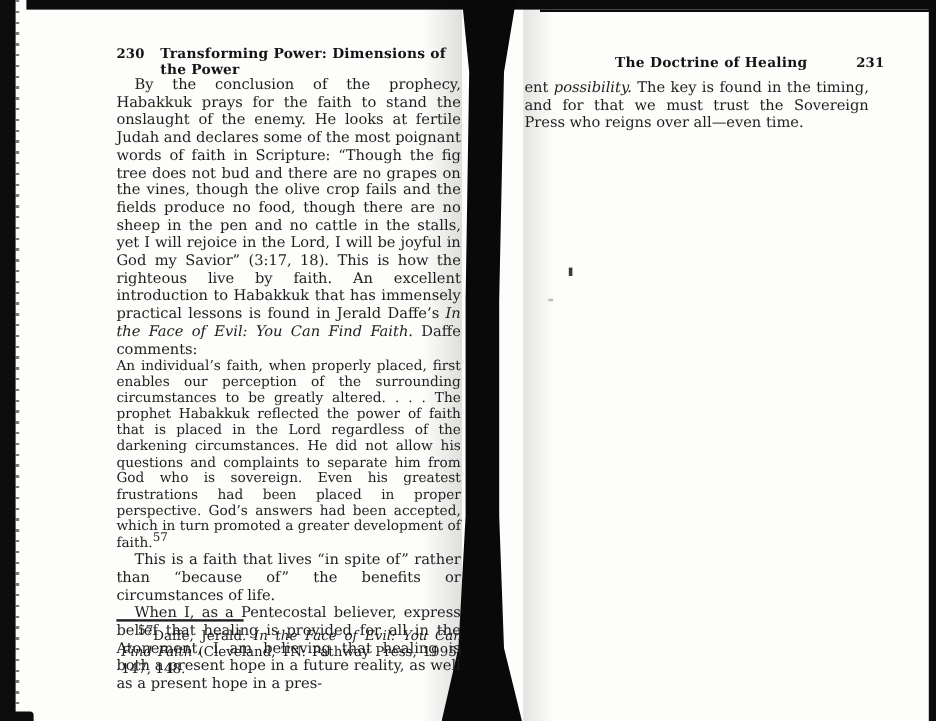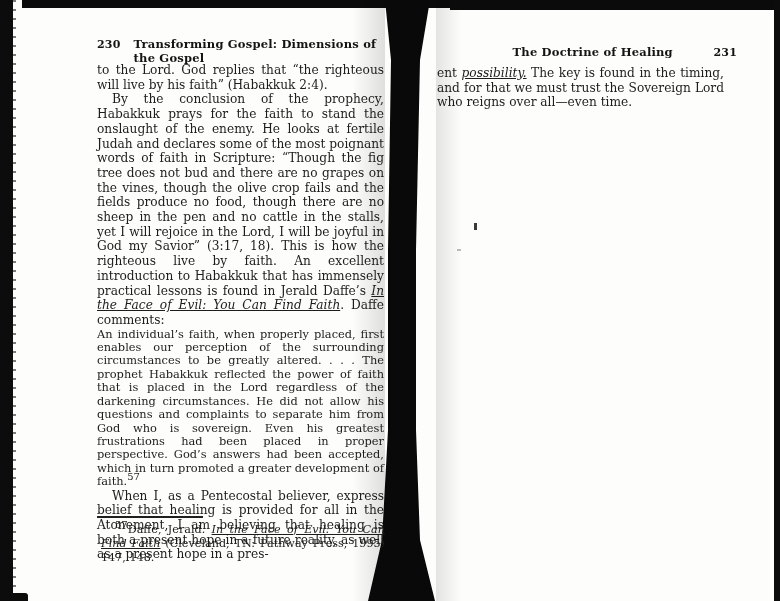--- a/index.html
+++ b/index.html
@@ -38,21 +38,21 @@
   .ph-right .ph-title { flex:1; text-align:center; margin-left:30px; }
   .ph-right .ph-num { margin-left:8px; }
 
   
   .body-col { position:absolute; width:287px; font-size:12.2px; line-height:14.7px;
     text-align:justify; color:#1d1d1d; }
   .bc-left  { left:97px; top:63px; }
   .bc-right { left:437px; top:66px; }
   .body-col p { margin:0; }
   .indent { text-indent:15px; }
-  .it { font-style:italic;text-decoration:underline; }
+  .it { font-style:italic; }
   sup { font-size:10px; line-height:0; }
   .quote { margin:13px 38px 11px 18px; font-size:11.4px; line-height:13.4px; text-align:justify; }
 
   
   .footnote { position:absolute; left:97px; top:516px; width:292px; }
   .fn-rule { width:106px; height:2px; background:#1f1f1f; margin-bottom:5px; }
   .fn-text { margin:4px; font-size:11.2px; line-height:13.8px; text-indent:14px; text-align:justify; }
 
   
   .speck-1 { position:absolute; left:474px; top:223px; width:3px; height:7px; background:#3a3a3a; }
@@ -68,40 +68,40 @@
   <div class="strip-left"></div>
   <div class="strip-left-tex"></div>
   <div class="strip-right"></div>
   <div class="blob-bottom-left"></div>
   <div class="gutter-shade-l"></div>
   <div class="gutter-shade-r"></div>
   <div class="gutter"></div>
 
   <div class="page-header ph-left">
     <span class="ph-num">230</span>
-    <span class="ph-title">Transforming Gospel: Dimensions of the Gospel</span>
+    <span class="ph-title">Transforming Power: Dimensions of the Power</span>
   </div>
 
   <div class="body-col bc-left">
-    <p>to the Lord. God replies that “the righteous will live by his faith” (Habakkuk 2:4).</p>
     <p class="indent"><span>By the conclusion of the prophecy, Habakkuk prays for the faith to stand the onslaught of the enemy. He looks at fertile Judah and declares some of the most poignant words of faith in Scripture: “Though the fig tree does not bud and there are no grapes on the vines, though the olive crop fails and the fields produce no food, though there are no sheep in the pen and no cattle in the stalls, yet I will rejoice in the Lord, I will be joyful in God my Savior” (3:17, 18). This is how the righteous live by faith. An excellent introduction to Habakkuk that has immensely practical lessons is found in Jerald Daffe’s </span><span class="it">In the Face of Evil: You Can Find Faith</span><span>. Daffe comments:</span></p>
     <p class="quote"><span>An individual’s faith, when properly placed, first enables our perception of the surrounding circumstances to be greatly altered. . . . The prophet Habakkuk reflected the power of faith that is placed in the Lord regardless of the darkening circumstances. He did not allow his questions and complaints to separate him from God who is sovereign. Even his greatest frustrations had been placed in proper perspective. God’s answers had been accepted, which in turn promoted a greater development of faith.</span><sup>57</sup></p>
+    <p class="indent">This is a faith that lives “in spite of” rather than “because of” the benefits or circumstances of life.</p>
     <p class="indent">When I, as a Pentecostal believer, express belief that healing is provided for all in the Atonement, I am believing that healing is both a present hope in a future reality, as well as a present hope in a pres-</p>
   </div>
 
   <div class="footnote">
     <div class="fn-rule"></div>
     <p class="fn-text"><sup>57</sup><span>Daffe, Jerald. </span><span class="it">In the Face of Evil: You Can Find Faith</span><span> (Cleveland, TN: Pathway Press, 1995) 147, 148.</span></p>
   </div>
 
   <div class="page-header ph-right">
     <span class="ph-title">The Doctrine of Healing</span>
     <span class="ph-num">231</span>
   </div>
 
   <div class="body-col bc-right">
-    <p><span>ent </span><span class="it">possibility.</span><span> The key is found in the timing, and for that we must trust the Sovereign Lord who reigns over all—even time.</span></p>
+    <p><span>ent </span><span class="it">possibility.</span><span> The key is found in the timing, and for that we must trust the Sovereign Press who reigns over all—even time.</span></p>
   </div>
 
   <div class="speck-1"></div>
   <div class="speck-2"></div>
 
 </div>
 
 </body></html>

